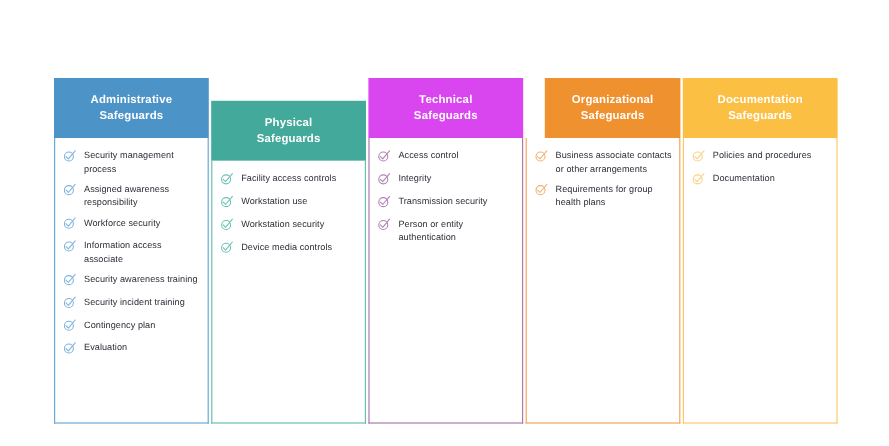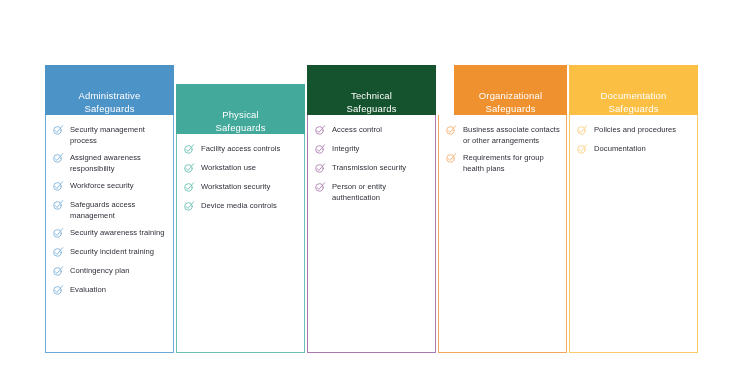--- a/index.html
+++ b/index.html
@@ -39,29 +39,30 @@
     display: flex;
     flex-direction: column;
     background: #ffffff;
     box-sizing: border-box;
   }
 
   .card-header {
     height: 50px;
     flex: 0 0 50px;
     display: flex;
-    align-items: flex-end;
+    align-items: center;
     justify-content: center;
     text-align: center;
     color: #ffffff;
     font-size: 9.5px;
     line-height: 13px;
     letter-spacing: 0.15px;
     padding: 0 6px;
     box-sizing: border-box;
+    font-weight: bold;
   }
 
   .card-header-text {
     display: block;
     white-space: pre-line;
   }
 
   .card-body {
     flex: 1 1 auto;
     background: #ffffff;
@@ -106,21 +107,21 @@
     color: #2d2f38;
     letter-spacing: 0.05px;
     flex: 1 1 auto;
   }
 
   
   .card[data-accent="blue"]   .card-header { background: #4c93c8; }
   .card[data-accent="blue"]   .card-body   { border-color: #6aa9d6; }
   .card[data-accent="teal"]   .card-header { background: #42a99b; margin-top: 19px; }
   .card[data-accent="teal"]   .card-body   { border-color: #69c0b1; }
-  .card[data-accent="purple"] .card-header { background: #14532d; }
+  .card[data-accent="purple"] .card-header { background: #d946ef; }
   .card[data-accent="purple"] .card-body   { border-color: #ab79ae; }
   .card[data-accent="orange"] .card-header { background: #f0912f; margin-left: 16px; }
   .card[data-accent="orange"] .card-body   { border-color: #f2a75c; }
   .card[data-accent="amber"]  .card-header { background: #fbbf43; }
   .card[data-accent="amber"]  .card-body   { border-color: #fcc968; }
 
   .card[data-accent="blue"]   .item-icon svg { stroke: #7fb3dc; }
   .card[data-accent="teal"]   .item-icon svg { stroke: #6dc2b4; }
   .card[data-accent="purple"] .item-icon svg { stroke: #b083b3; }
   .card[data-accent="orange"] .item-icon svg { stroke: #f5b173; }
@@ -165,21 +166,21 @@
               </span>
               <span class="item-label">Workforce security</span>
             </li>
             <li class="item">
               <span class="item-icon">
                 <svg viewBox="0 0 16 16" fill="none" stroke-width="1.2" stroke-linecap="round" stroke-linejoin="round">
                   <circle cx="7.2" cy="8.6" r="5.0"></circle>
                   <path d="M4.0 8.6 L6.6 11.2 L14.2 2.2"></path>
                 </svg>
               </span>
-              <span class="item-label">Safeguards access management</span>
+              <span class="item-label">Information access associate</span>
             </li>
             <li class="item">
               <span class="item-icon">
                 <svg viewBox="0 0 16 16" fill="none" stroke-width="1.2" stroke-linecap="round" stroke-linejoin="round">
                   <circle cx="7.2" cy="8.6" r="5.0"></circle>
                   <path d="M4.0 8.6 L6.6 11.2 L14.2 2.2"></path>
                 </svg>
               </span>
               <span class="item-label">Security awareness training</span>
             </li>

